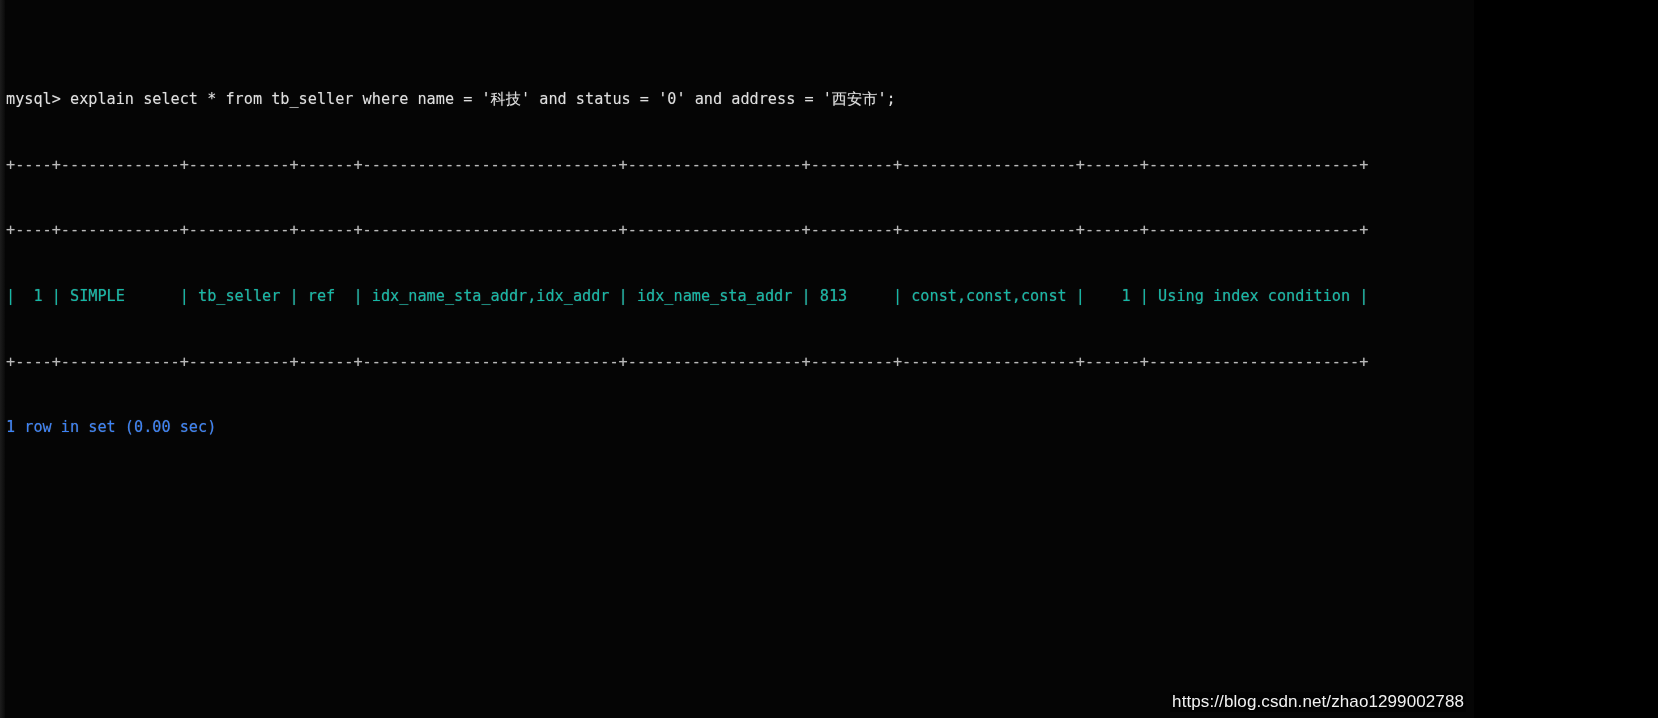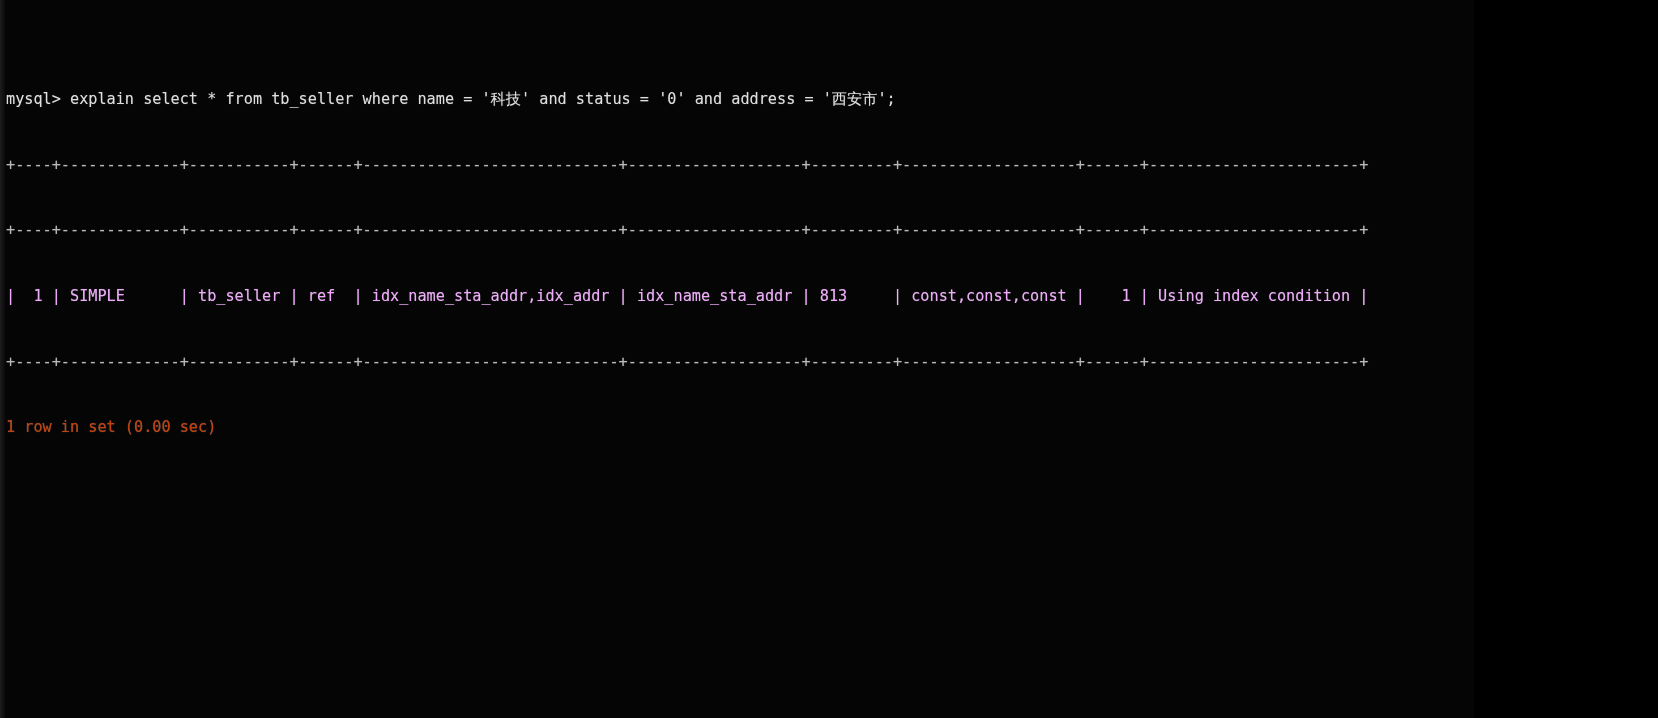--- a/index.html
+++ b/index.html
@@ -38,22 +38,22 @@
   }
   .line {
     white-space: pre;
     height: 21.85px;
     overflow: hidden;
     text-shadow: 0 0 1px rgba(200,200,200,0.45);
   }
   .line.blank { color: transparent; }
   .line.prompt { color: #dedede; }
   .line.rule { color: #b9b9b9; }
-  .line.row { color: #f0abfc; }
-  .line.status { color: #c2410c; }
+  .line.row { color: #14b8a6; }
+  .line.status { color: #3b82f6; }
 
   .watermark {
     position: absolute;
     right: 8px;
     bottom: 6px;
     z-index: 5;
     font-family: "Liberation Sans", sans-serif;
     font-size: 17px;
     line-height: 20px;
     color: #f2f2f2;
@@ -103,14 +103,15 @@
     
     
     
     
     
     
     
 
   </div>
 
+  <div class="watermark">https://blog.csdn.net/zhao1299002788</div>
 
 </div>
 
 </body></html>

